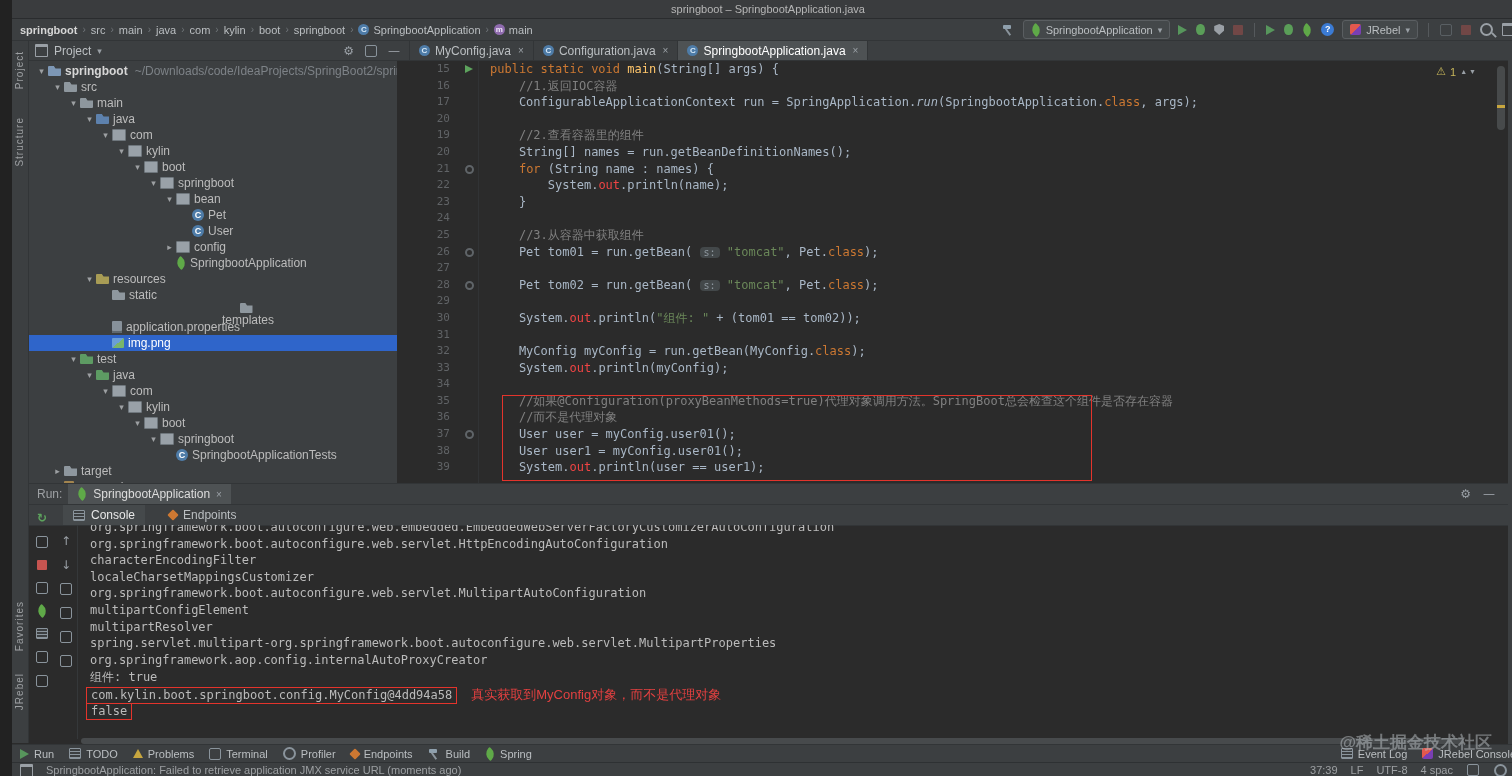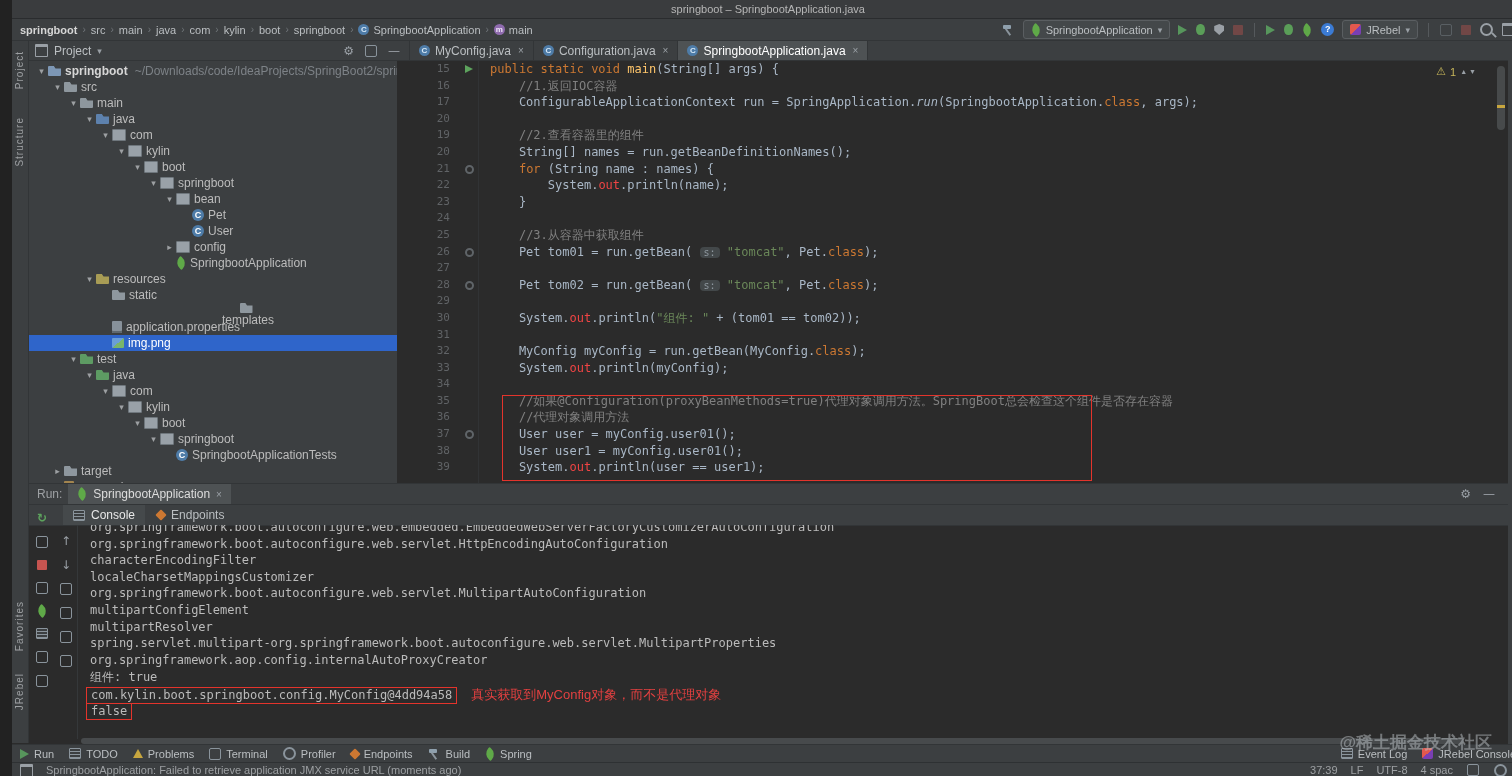--- a/index.html
+++ b/index.html
@@ -99,21 +99,21 @@
   #insp .arrows{color:#9aa0a6;font-size:7px;letter-spacing:2px;}
   #ed-thumb{position:absolute;right:3px;top:5px;width:8px;height:64px;background:#515557;border-radius:4px;opacity:.75;}
   #ed-warnmark{position:absolute;right:3px;top:44px;width:8px;height:3px;background:#c7a63f;}
 
   
   #runpanel{position:absolute;left:17px;top:483px;width:1479px;height:260px;background:#2b2b2b;border-top:1px solid #323537;}
   .rhead{height:20px;background:#3c3f41;display:flex;align-items:center;gap:6px;padding:0 8px;border-bottom:1px solid #323537;}
   .run-label{color:#9da0a3;font-size:12px;}
   .run-tab{display:flex;align-items:center;gap:6px;background:#4e5254;padding:0 9px;height:20px;color:#ddd;font-size:12px;}
   .run-tab .x{color:#9aa0a6;font-size:10px;}
-  .rtabs{height:20px;background:#3c3f41;display:flex;align-items:center;padding-left:34px;gap:2px;border-bottom:1px solid #323537;}
+  .rtabs{height:20px;background:#3c3f41;display:flex;align-items:center;padding-left:34px;gap:14px;border-bottom:1px solid #323537;}
   .ctab{display:flex;align-items:center;gap:6px;padding:0 10px;height:100%;color:#bbbfc2;font-size:12px;}
   .ctab.active{background:#45494b;color:#e8e8e8;}
   #rcol1{position:absolute;left:3px;top:27px;width:20px;display:flex;flex-direction:column;gap:10px;align-items:center;}
   #rcol2{position:absolute;left:27px;top:50px;width:20px;display:flex;flex-direction:column;gap:10px;align-items:center;}
   #console{position:absolute;left:48px;top:41px;right:6px;height:212px;overflow:hidden;padding:2px 0 0 12px;border-left:1px solid #35383a;}
   .conl{height:16.6px;line-height:16.6px;font:12px "DejaVu Sans Mono",monospace;color:#bbbbbb;white-space:pre;}
   .conl.clip{margin-top:-7px;}
   .redbox-inline{display:inline-block;border:1px solid #e3342c;padding:0 4px;margin-left:-4px;line-height:15px;}
   .rednote{color:#e34040;margin-left:14px;font:13px "Liberation Sans",sans-serif;}
   #hscroll{position:absolute;left:52px;right:44px;top:254px;height:6px;background:#4c5052;border-radius:3px;opacity:.85;}
@@ -532,21 +532,21 @@
           <span class="ctext"></span>
         </div>
         <div class="cl">
           <span class="lnum">35</span>
           <span class="lgut"></span>
           <span class="ctext"><span class="tk-p">    </span><span class="tk-c">//如果@Configuration(proxyBeanMethods=true)代理对象调用方法。SpringBoot总会检查这个组件是否存在容器</span></span>
         </div>
         <div class="cl">
           <span class="lnum">36</span>
           <span class="lgut"></span>
-          <span class="ctext"><span class="tk-p">    </span><span class="tk-c">//代理对象调用方法</span></span>
+          <span class="ctext"><span class="tk-p">    </span><span class="tk-c">//而不是代理对象</span></span>
         </div>
         <div class="cl">
           <span class="lnum">37</span>
           <span class="lgut">
             <span class="gut-dot"></span>
           </span>
           <span class="ctext"><span class="tk-p">    User user = myConfig.user01();</span></span>
         </div>
         <div class="cl">
           <span class="lnum">38</span>

